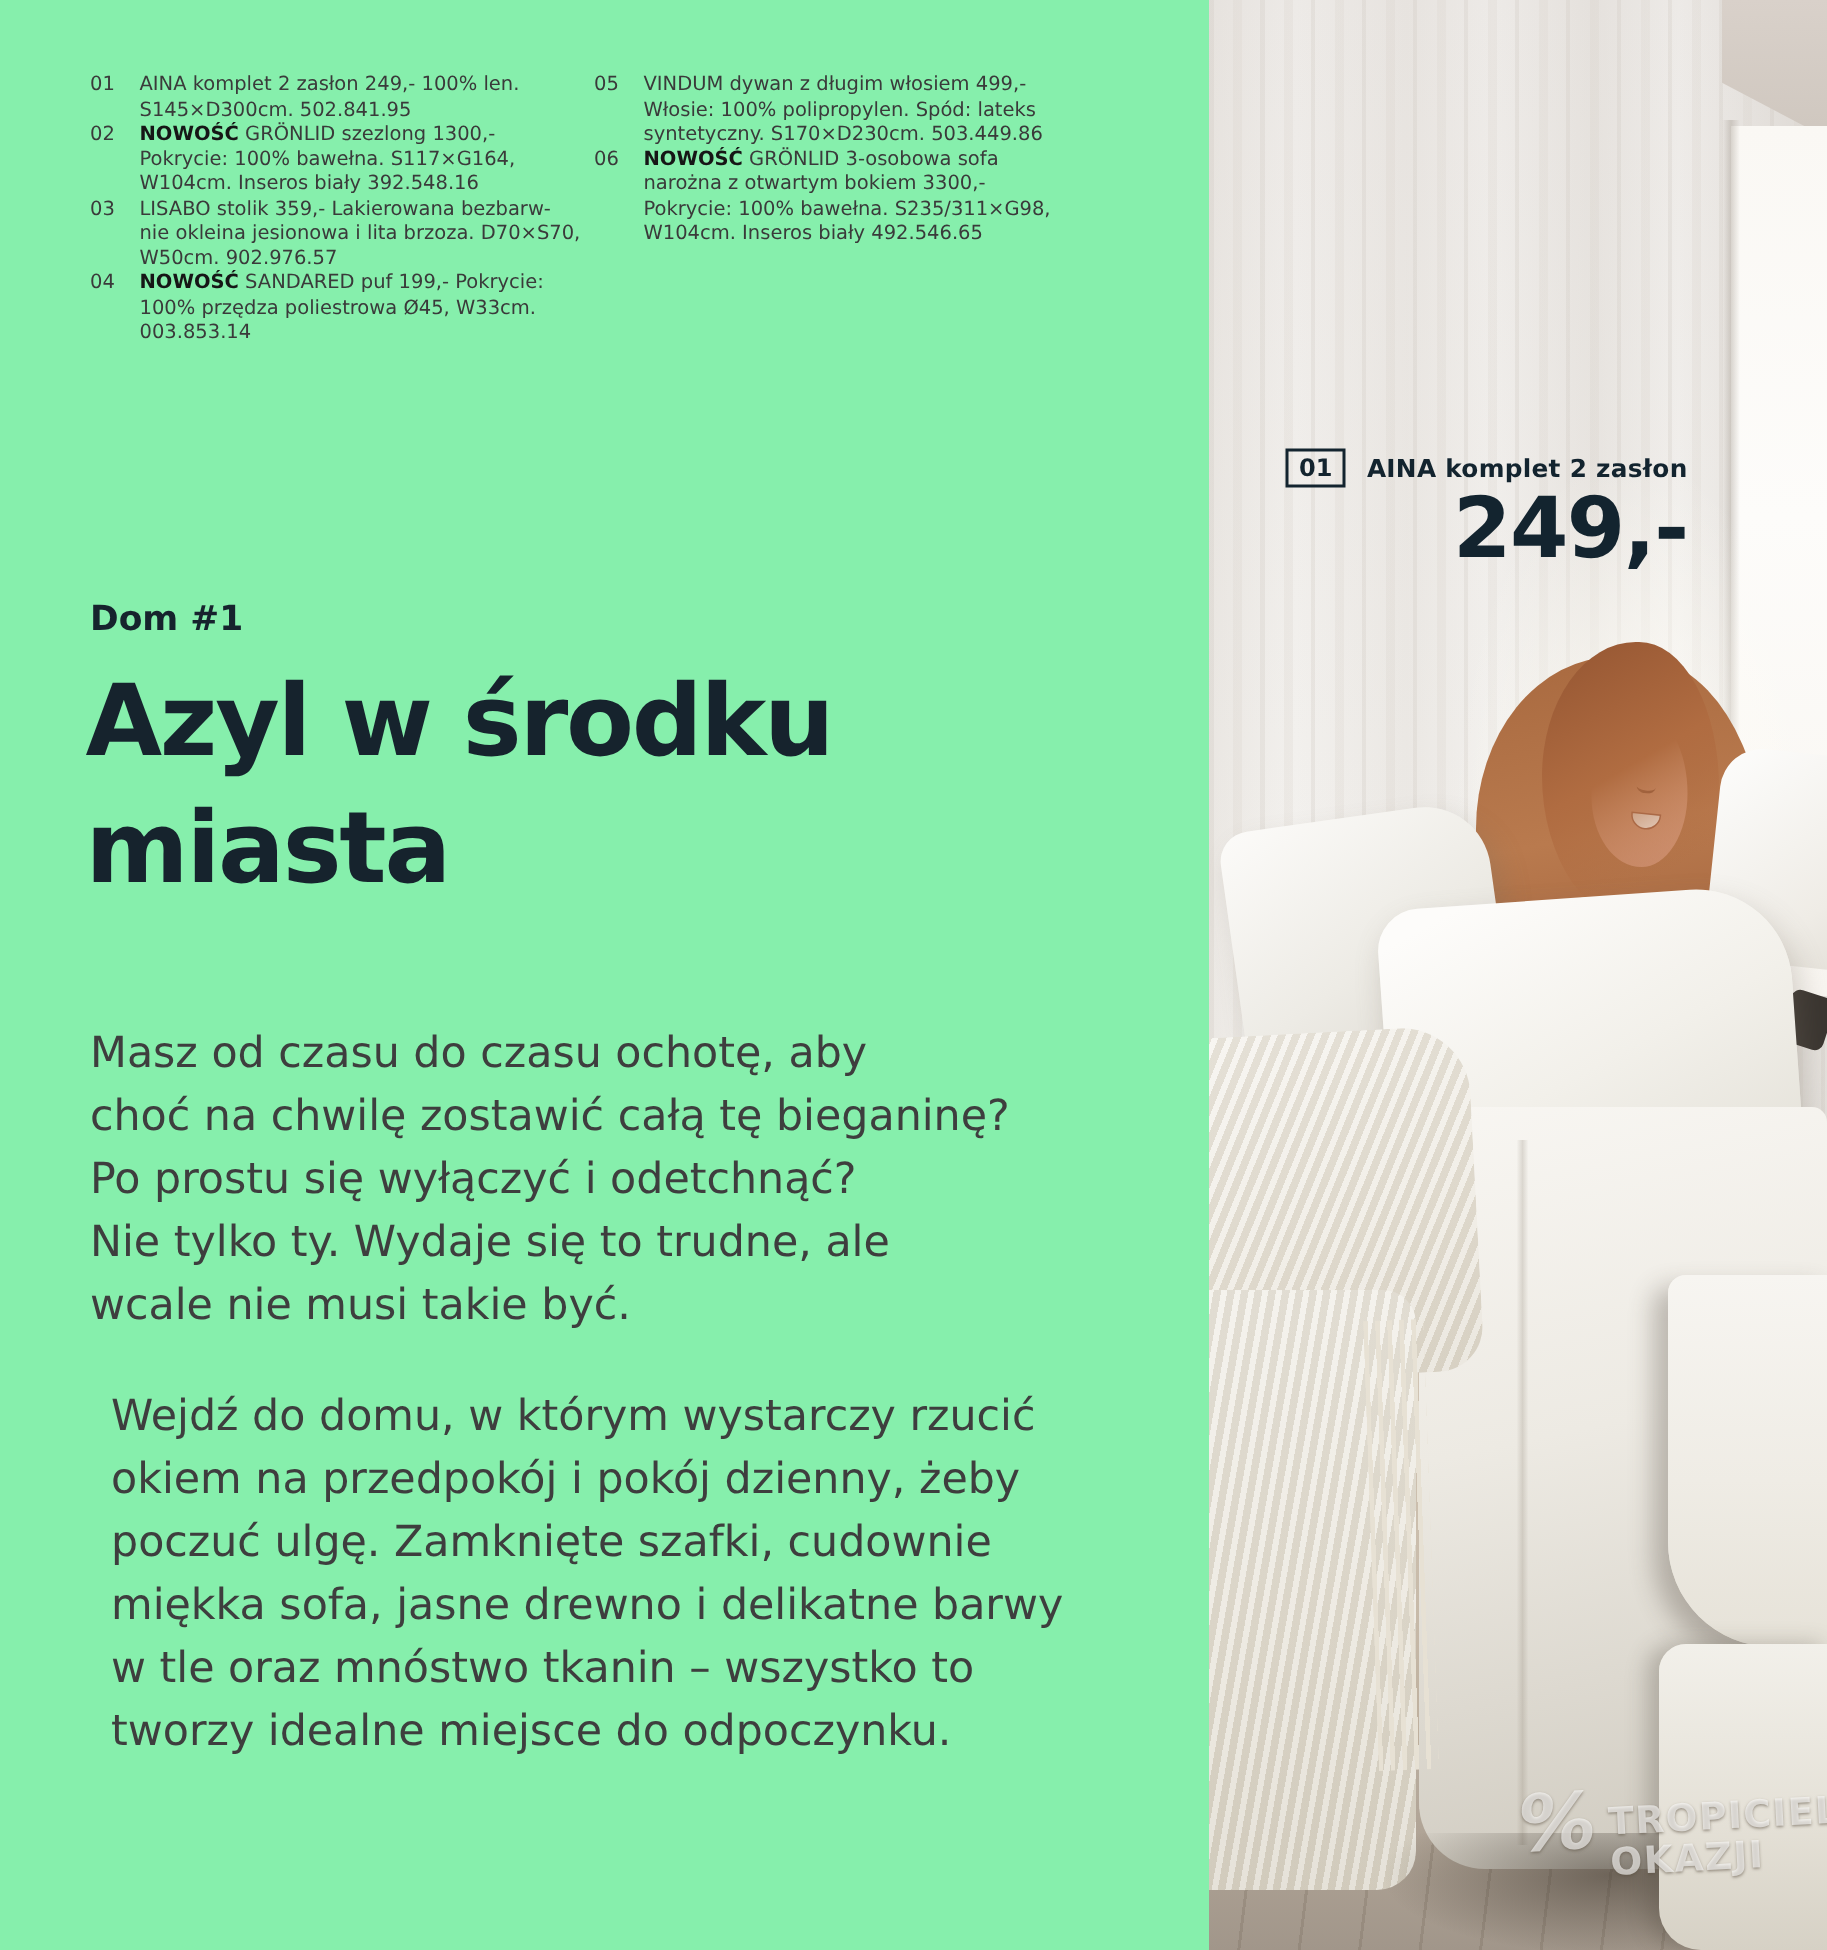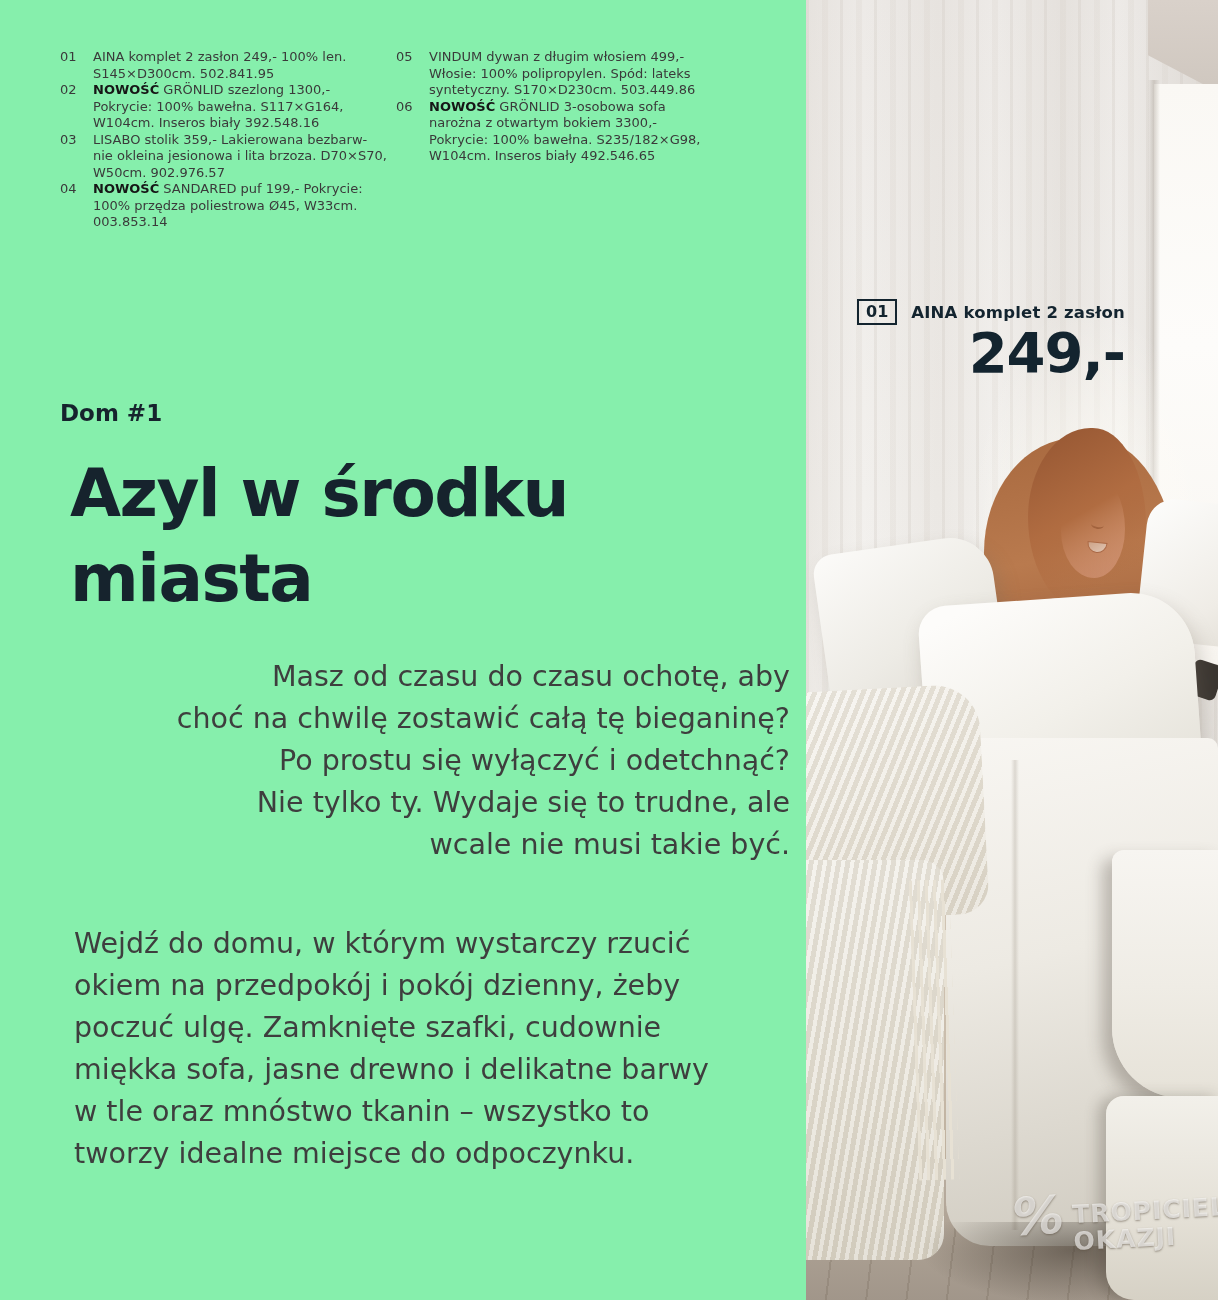--- a/index.html
+++ b/index.html
@@ -20,21 +20,21 @@
 
   
   .kicker{position:absolute;left:60px;top:400px;font-size:23px;font-weight:bold;color:#16232d;}
   .page-title{
     position:absolute;left:57px;top:438px;width:720px;
     font-size:66px;line-height:85px;font-weight:bold;letter-spacing:-1.5px;color:#16232d;
   }
 
   
   .para{position:absolute;left:60px;width:730px;font-size:28.5px;line-height:42px;color:#3e3e3e;}
-  .para.p1{top:656px;text-align:right;}
+  .para.p1{top:681px;}
   .para.p2{top:909px;}
 
   
   .price-callout{position:absolute;left:857px;top:299px;z-index:40;color:#13242f;}
   .price-head{display:flex;align-items:center;}
   .price-index{
     border:2px solid #13242f;font-size:16px;font-weight:bold;
     padding:3px 7px;margin-right:14px;line-height:1;
   }
   .price-label{font-size:16.5px;font-weight:bold;letter-spacing:.2px;}
@@ -166,28 +166,28 @@
           <div>VINDUM dywan z długim włosiem 499,-</div>
           <div class="pre">Włosie: 100% polipropylen. Spód: lateks
 syntetyczny. S170×D230cm. 503.449.86</div>
         </div>
       </div>
       <div class="product-item">
         <span class="product-num">06</span>
         <div class="product-text">
           <div><b>NOWOŚĆ</b> GRÖNLID 3-osobowa sofa</div>
           <div class="pre">narożna z otwartym bokiem 3300,-
-Pokrycie: 100% bawełna. S235/182×G98,
+Pokrycie: 100% bawełna. S235/311×G98,
 W104cm. Inseros biały 492.546.65</div>
         </div>
       </div>
     </div>
 
   <div class="kicker">Dom #1</div>
-  <h1 class="page-title pre" style="margin:13px;">Azyl w środku
+  <h1 class="page-title pre" style="margin:0;">Azyl w środku
 miasta</h1>
 
   <p class="para p1 pre" style="margin:0;">Masz od czasu do czasu ochotę, aby
 choć na chwilę zostawić całą tę bieganinę?
 Po prostu się wyłączyć i odetchnąć?
 Nie tylko ty. Wydaje się to trudne, ale
 wcale nie musi takie być.</p>
   <p class="para p2 pre" style="margin:14px;">Wejdź do domu, w którym wystarczy rzucić
 okiem na przedpokój i pokój dzienny, żeby
 poczuć ulgę. Zamknięte szafki, cudownie

